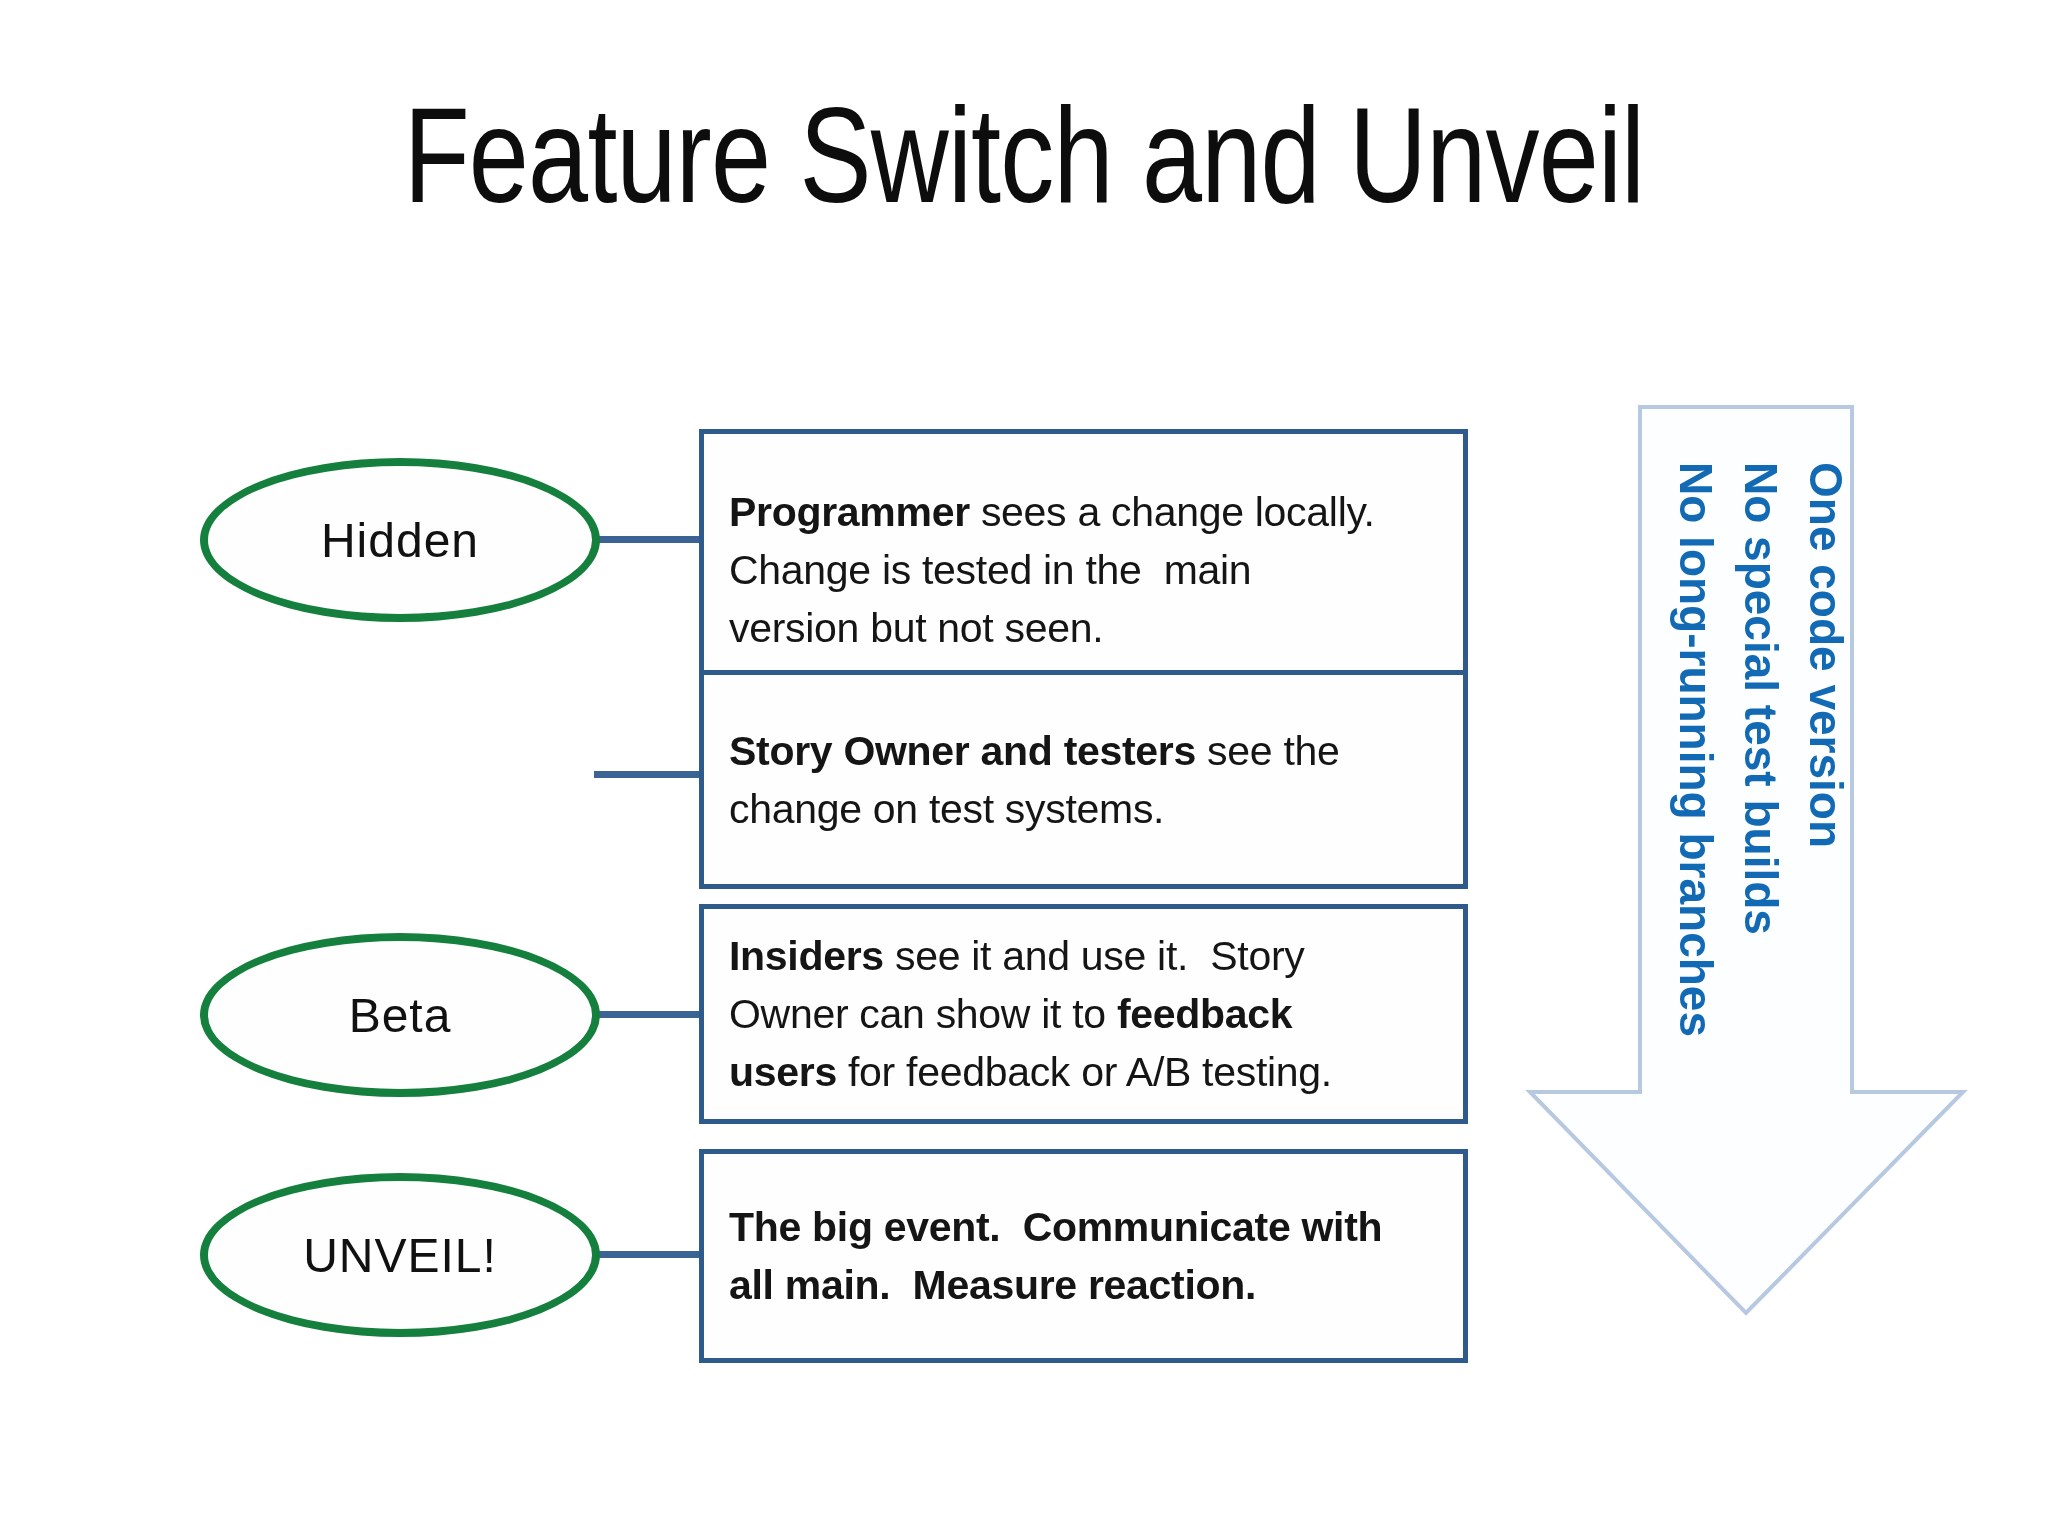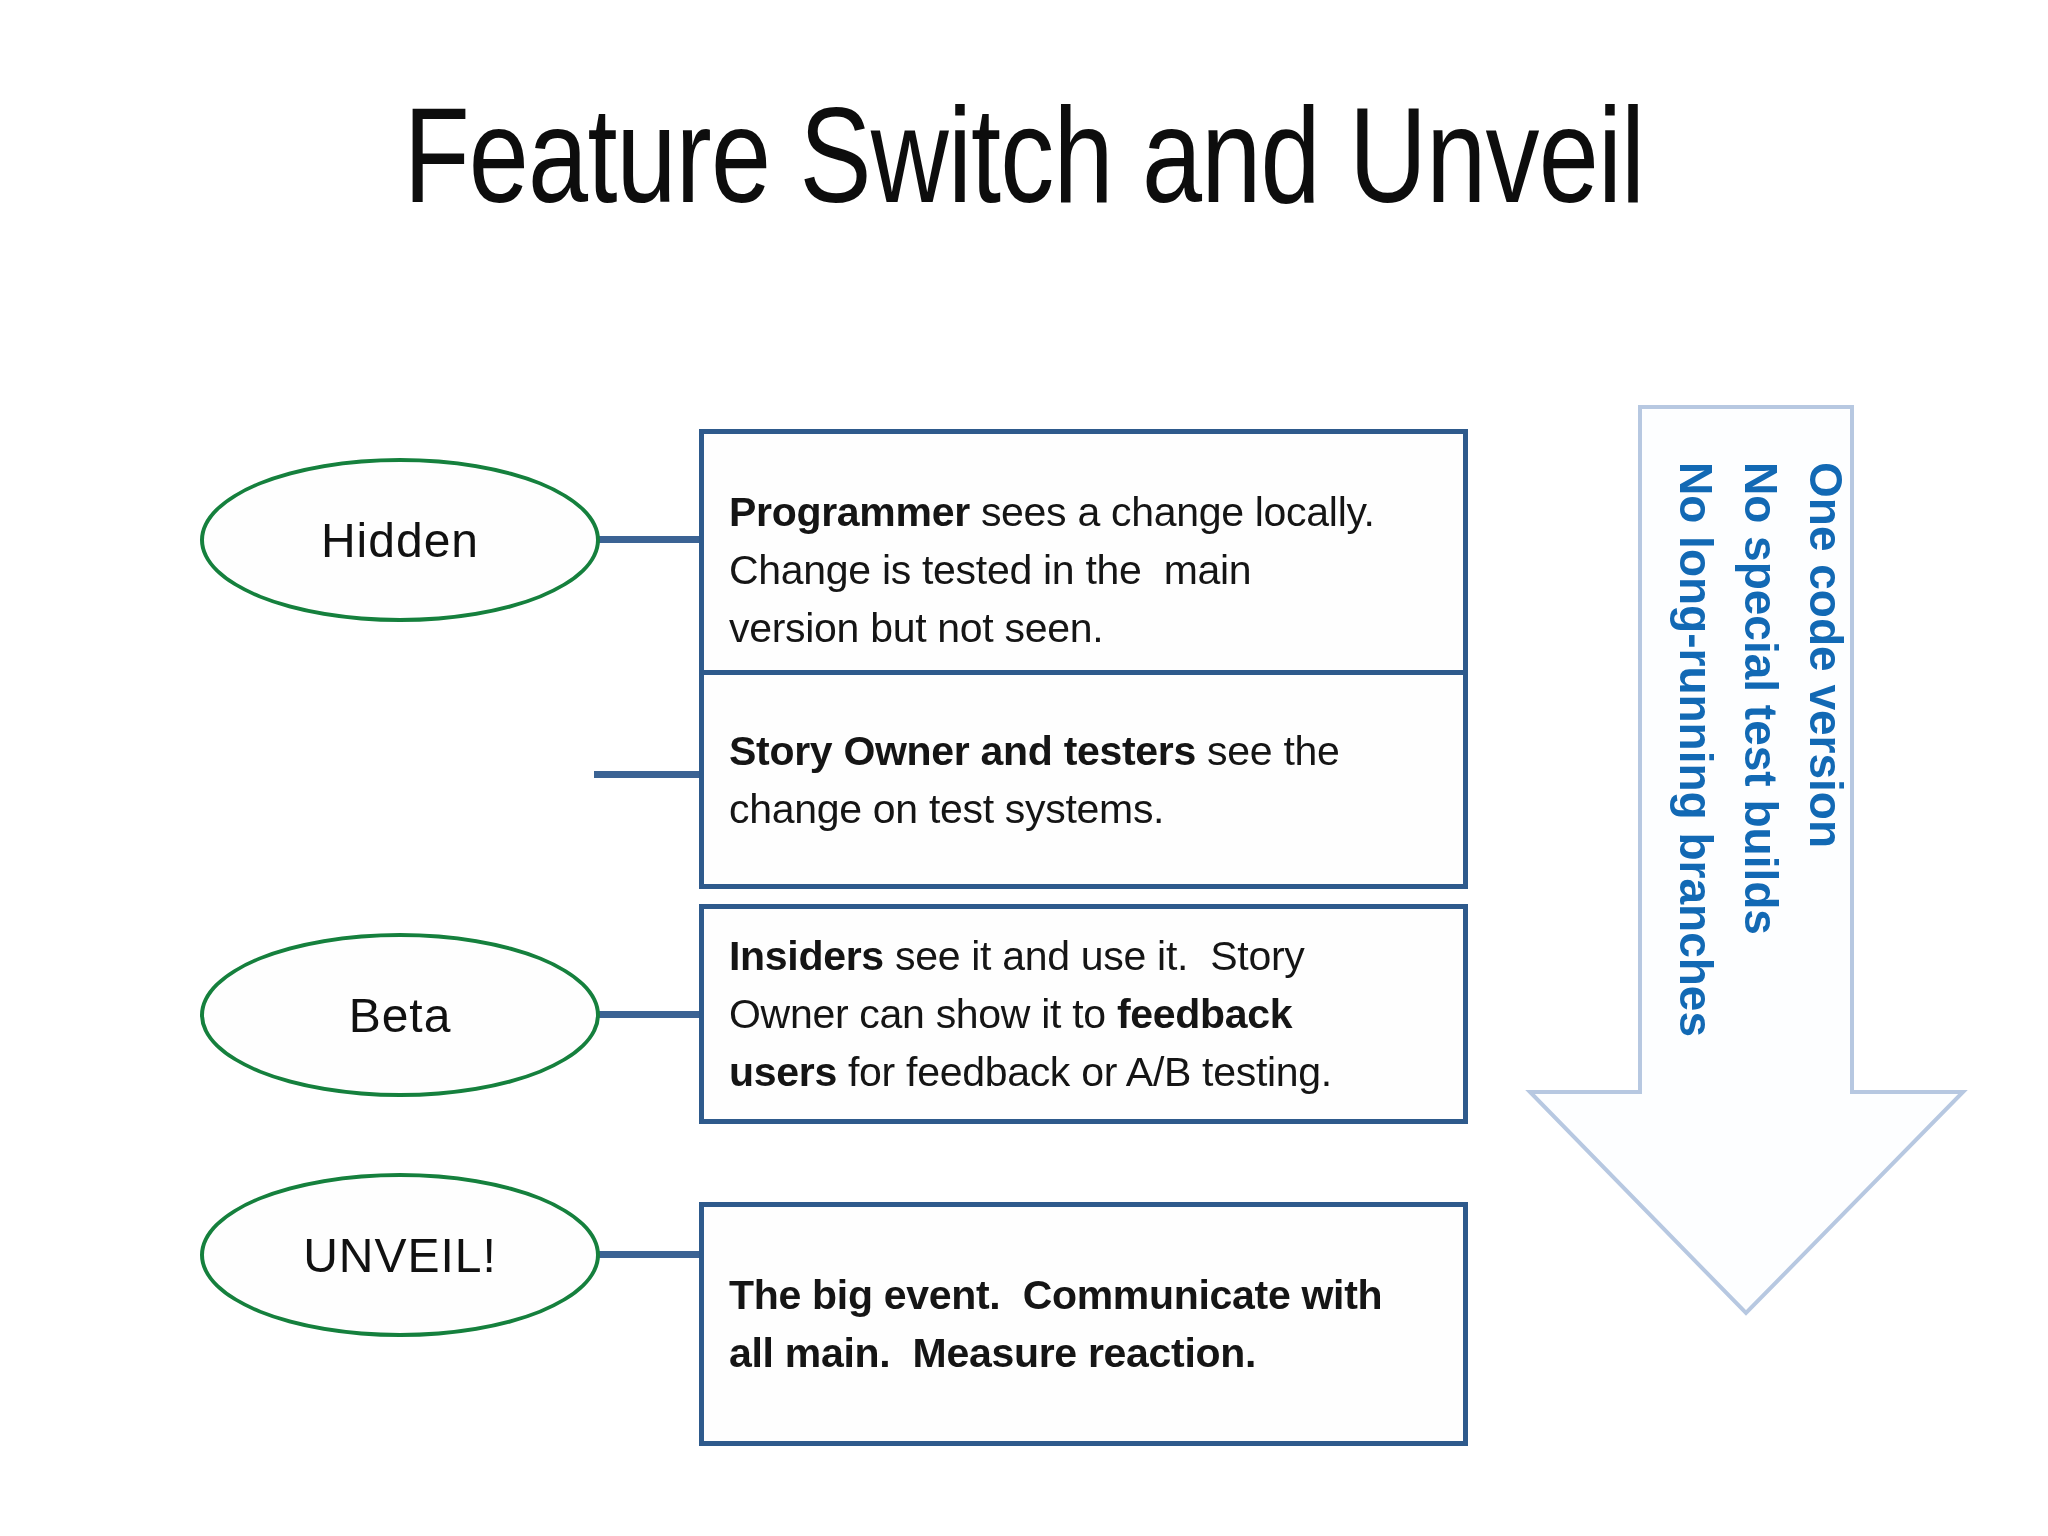--- a/index.html
+++ b/index.html
@@ -20,21 +20,21 @@
     color:#0d0d0d;
     transform:scaleX(0.80);
     transform-origin:50% 50%;
     letter-spacing:-1px;
     white-space:nowrap;
   }
   
   .ellipse{
     position:absolute;
     left:200px;width:400px;height:164px;
-    border:4px solid #15803d;
+    border:8px solid #15803d;
     border-radius:50%;
     background:#fefefe;
     box-sizing:border-box;
     display:flex;align-items:center;justify-content:center;
     font-size:48px;color:#111111;
     letter-spacing:1px;
   }
   .ellipse.e0{top:458px}
   .ellipse.e1{top:693px}
   .ellipse.e2{top:933px}
@@ -56,21 +56,21 @@
     border:5px solid #2e5a8c;
     background:#fefefe;
     box-sizing:border-box;
     display:flex;flex-direction:column;justify-content:center;
     padding-left:25px;padding-right:8px;
     overflow:hidden;
   }
   .box.b0{top:429px;height:282px}
   .box.b1{top:670px;height:219px}
   .box.b2{top:904px;height:220px}
-  .box.b3{top:1202px;height:244px}
+  .box.b3{top:1149px;height:214px}
   .box .line{
     font-size:41px;
     line-height:58px;
     color:#151515;
     letter-spacing:-0.3px;
     white-space:pre;
   }
   .box .line .b{font-weight:700;}
   
   .arrow-svg{

